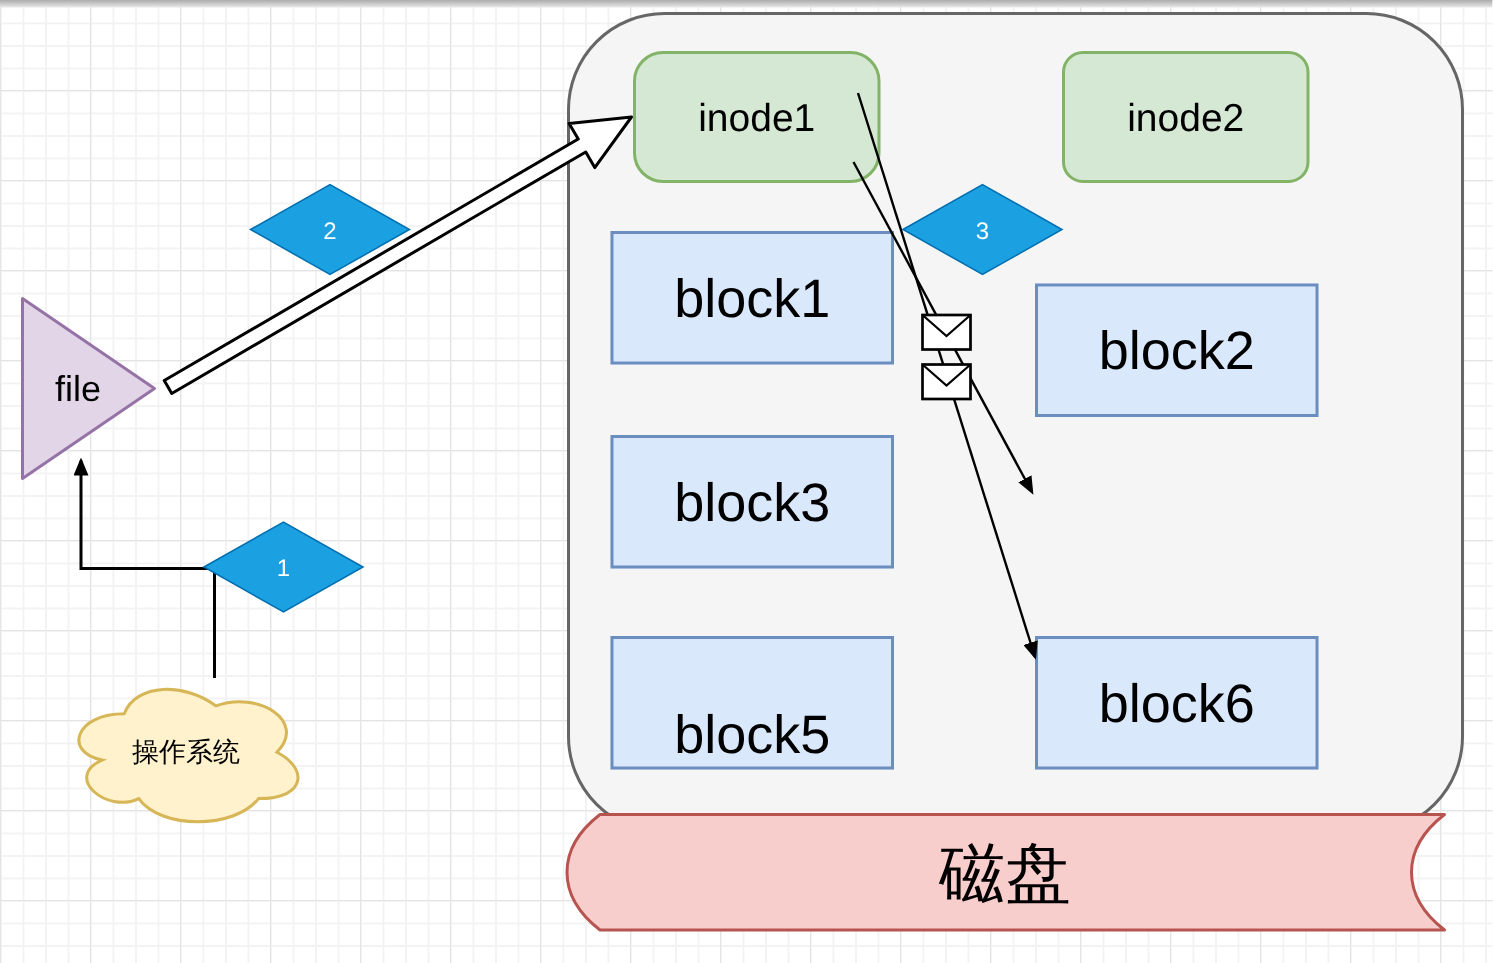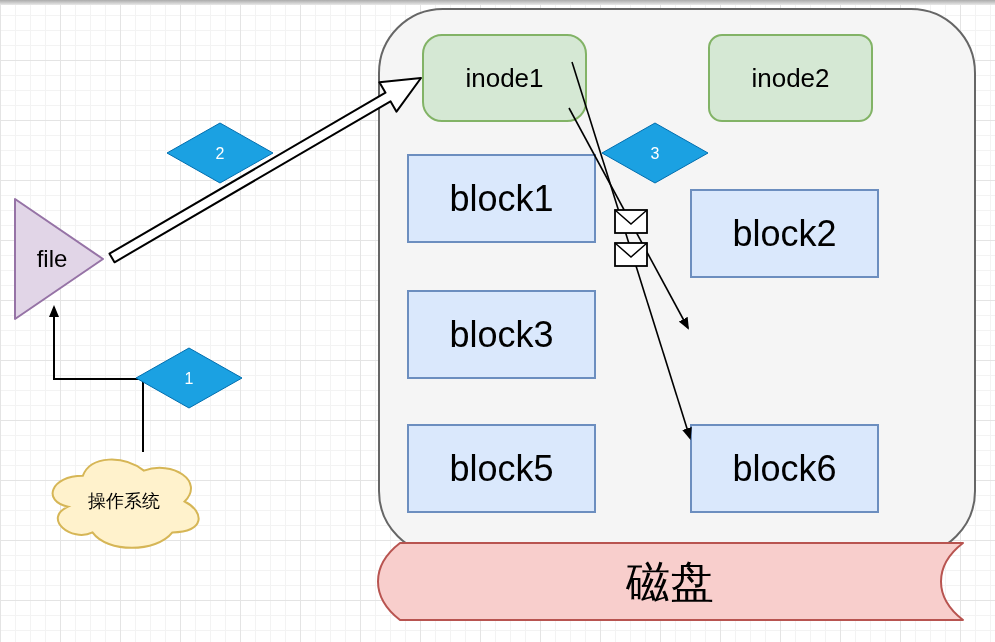--- a/index.html
+++ b/index.html
@@ -34,21 +34,21 @@
   #inode1{left:422px;top:34px;}
   #inode2{left:708px;top:34px;border-radius:14px;}
   .block{
     background:#dae8fc;border:2px solid #6c8ebf;
     width:189px;height:89px;font-size:36px;
   }
   #block1{left:407px;top:154px;}
   #block2{left:690px;top:154px;margin-top:35px;}
   #block3{left:407px;top:290px;}
   #block4{left:690px;top:290px;}
-  #block5{left:407px;top:424px;}
+  #block5{left:407px;top:424px;align-items:flex-end;}
   #block6{left:690px;top:424px;}
   svg.overlay{position:absolute;left:0;top:0;}
   .shape-label{fill:#000;}
   .diamond-label{fill:#ffffff;font-size:16px;}
 </style>
 </head>
 <body>
 
 <div id="canvas">
 

